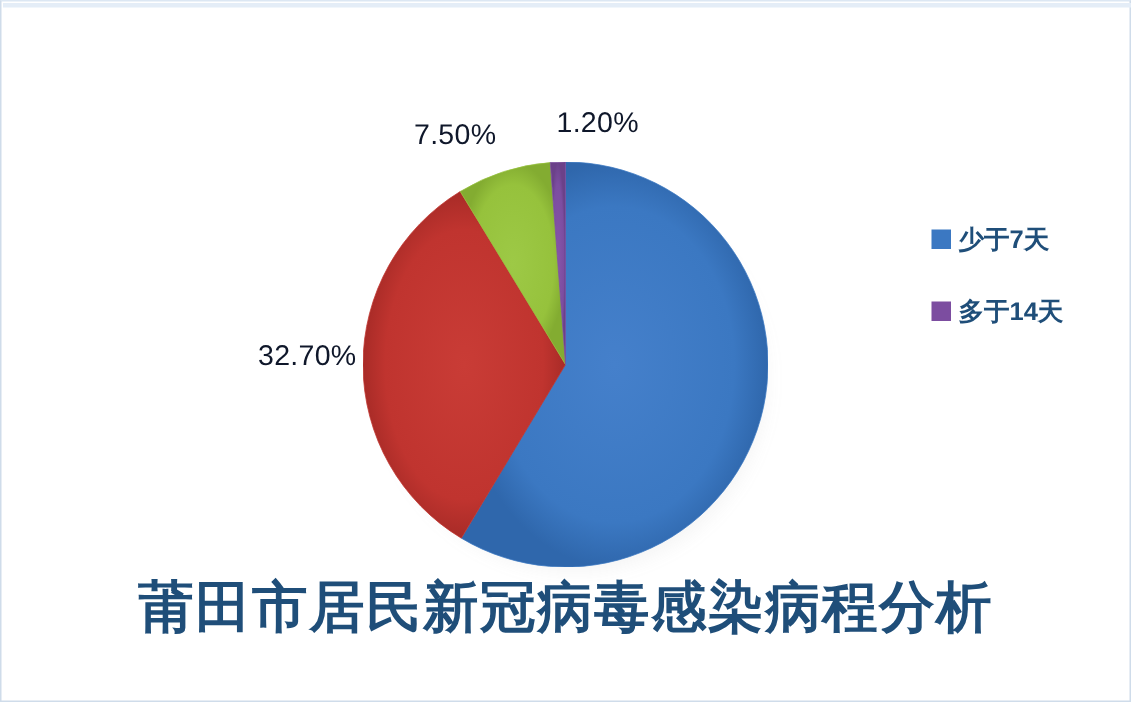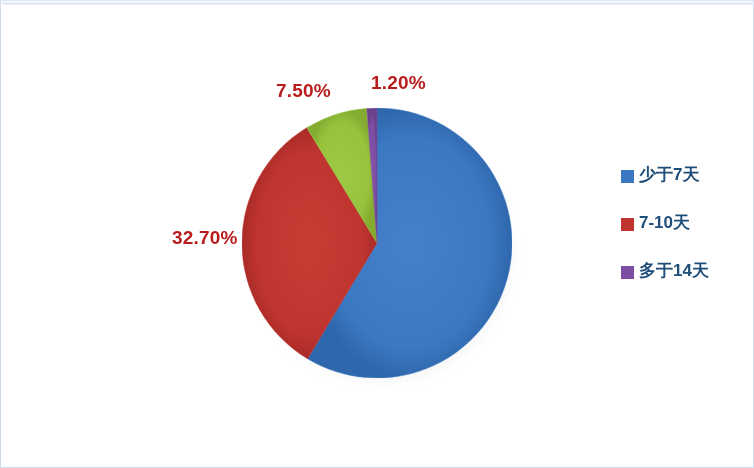--- a/index.html
+++ b/index.html
@@ -60,42 +60,42 @@
   }
   #pie-svg {
     position: absolute;
     left: 0;
     top: 0;
   }
 
   
   .data-label {
     position: absolute;
-    color: #b91c1c;
+    color: #0f172a;
     font-size: 19px;
-    font-weight: bold;
+    font-weight: normal;
     font-family: "Liberation Sans", "DejaVu Sans", sans-serif;
     white-space: nowrap;
     letter-spacing: 0.2px;
   }
   #label-blue   { left: 519px; top: 272px; }
   #label-red    { left: 172px; top: 227px; }
   #label-green  { left: 276px; top: 80px;  }
   #label-purple { left: 371px; top: 72px;  }
 
   
   #legend {
     position: absolute;
     left: 621px;
     top: 135px;
     width: 120px;
   }
   .legend-item {
     display: flex;
-    align-items: flex-end;
+    align-items: center;
     height: 48px;
   }
   .legend-swatch {
     width: 13px;
     height: 13px;
     flex: 0 0 13px;
     margin-right: 5px;
   }
   .legend-label {
     color: #1F4E79;
@@ -171,27 +171,24 @@
 
   <div class="data-label" id="label-purple">1.20%</div>
 
   <div id="legend">
 
     <div class="legend-item">
       <span class="legend-swatch" style="background: rgb(59, 120, 194);"></span>
       <span class="legend-label">少于7天</span>
     </div>
 
-    <div class="legend-item">
-      <span class="legend-swatch" style="background: rgb(192, 52, 47);"></span>
-      <span class="legend-label">7-10天</span>
-    </div>
 
 
     <div class="legend-item">
       <span class="legend-swatch" style="background: rgb(124, 77, 160);"></span>
       <span class="legend-label">多于14天</span>
     </div>
 
   </div>
 
+  <div id="chart-title">莆田市居民新冠病毒感染病程分析</div>
 
 </div>
 
 </body></html>

